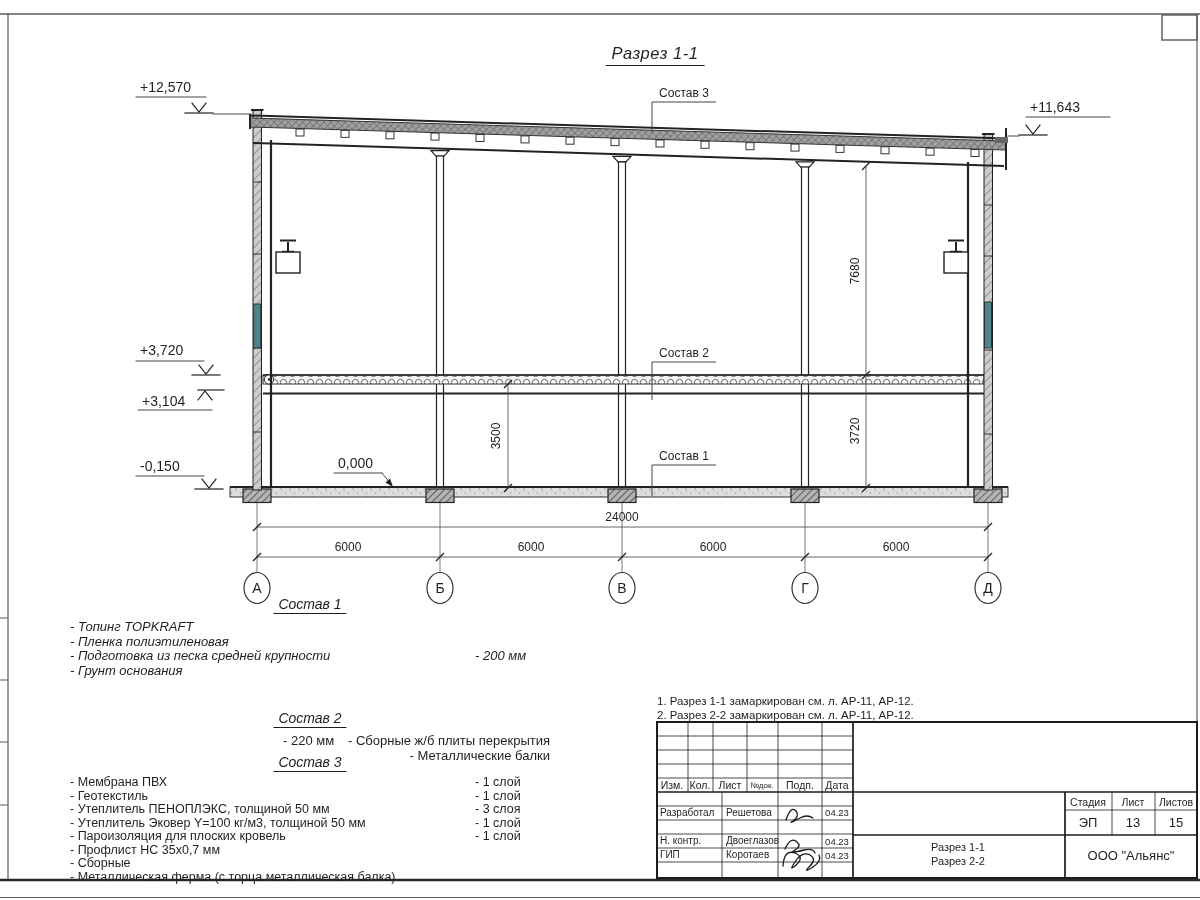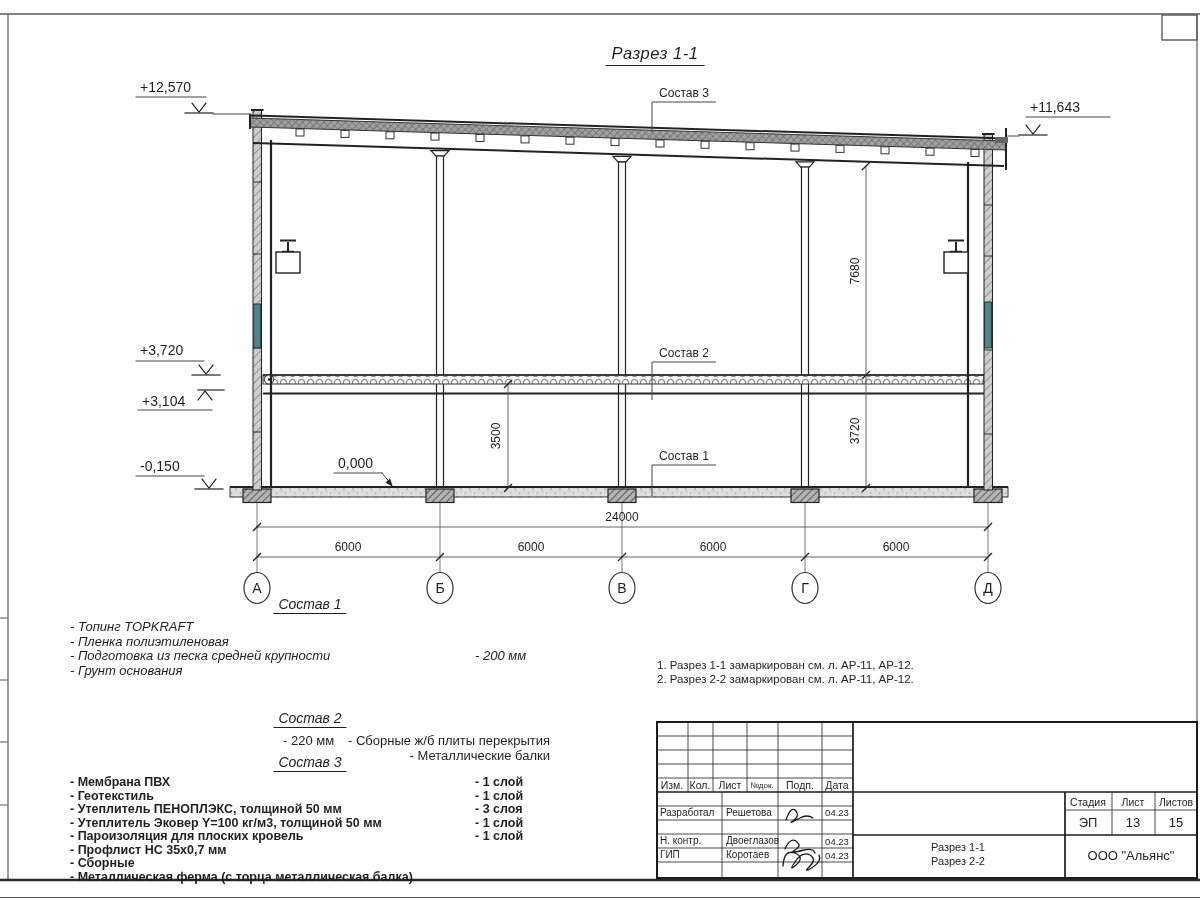--- a/index.html
+++ b/index.html
@@ -20,22 +20,22 @@
   .hdr-it{position:absolute;transform:translateX(-50%);font-style:italic;font-size:14px;
           border-bottom:1px solid #1f1f1f;padding:0 5px 1px;white-space:nowrap;}
   .main-title{position:absolute;transform:translateX(-50%);font-style:italic;font-size:16.5px;
           border-bottom:1.3px solid #1f1f1f;padding:0 6px 2px;letter-spacing:.5px;white-space:nowrap;}
   .s-list{position:absolute;font-size:13px;}
   .s-row{position:relative;line-height:14.6px;white-space:nowrap;}
   .s-val{position:absolute;left:405px;top:0;}
   .s2 .s-row{line-height:15px;}
   .s2 .s-val{left:213px;}
   .s3{font-size:12.5px;}
-  .s3 .s-row{line-height:13.5px;font-weight:bold;}
-  .notes{position:absolute;left:657px;top:659px;font-size:11.5px;line-height:13.6px;white-space:nowrap;}
+  .s3 .s-row{line-height:13.5px;}
+  .notes{position:absolute;left:657px;top:695px;font-size:11.5px;line-height:13.6px;white-space:nowrap;}
 </style>
 </head>
 <body>
 
 <div class="page">
 
 <svg width="1200" height="900" viewBox="0 0 1200 900">
   <defs>
     <pattern id="wallHatch" width="6" height="6" patternUnits="userSpaceOnUse" patternTransform="rotate(45)">
       <rect width="6" height="6" fill="#cdcdcd"></rect>

